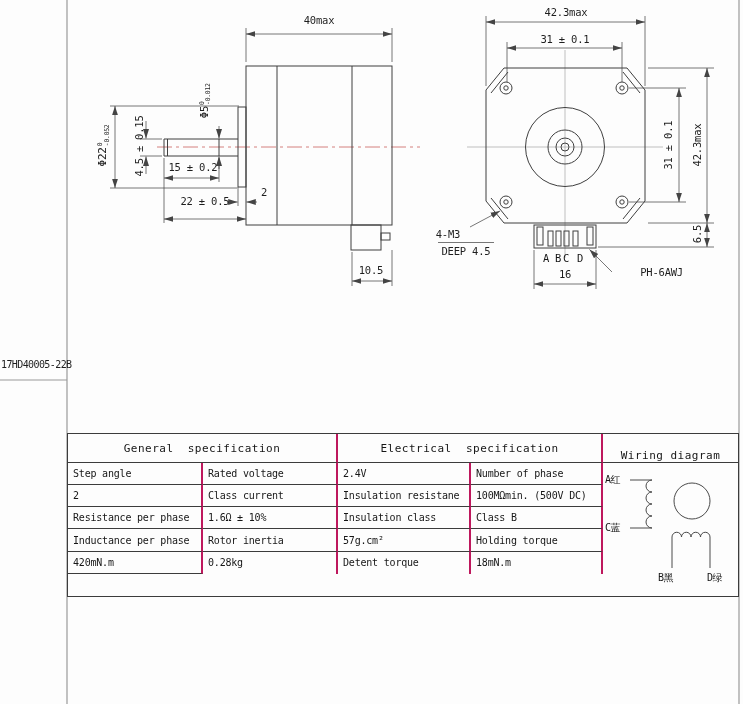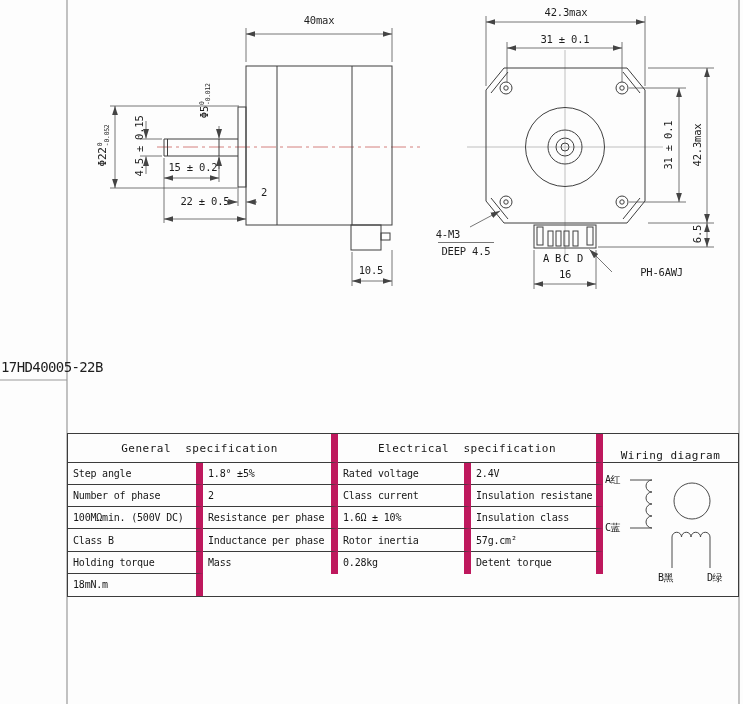--- a/index.html
+++ b/index.html
@@ -15,32 +15,32 @@
     white-space:nowrap;text-align:center;letter-spacing:-0.2px;
   }
   .dim.left{text-align:right;}
   .rot{transform:rotate(-90deg);transform-origin:center;}
   .tolstack{
     display:inline-flex;flex-direction:column;vertical-align:middle;
     font-size:6.5px;line-height:6.5px;letter-spacing:-0.3px;margin-left:1px;
     text-align:left;
   }
   .pn{
-    position:absolute;left:1px;top:359px;width:54px;font-size:14px;
+    position:absolute;left:1px;top:359px;width:54px;font-size:10px;
     letter-spacing:-0.6px;white-space:nowrap;color:#1e1e1e;text-align:right;
   }
   
   .spec-table{
     position:absolute;left:67px;top:433px;width:672px;height:164px;
     display:grid;grid-template-columns:135px 135px 133px 132px 135px;
     grid-template-rows:29px repeat(6,1fr);
     border:1px solid #3c3c3c;box-sizing:border-box;background:transparent;
   }
   .cell{
-    border-right:7px solid #be185d;border-bottom:1px solid #3c3c3c;
+    border-right:2px solid #be185d;border-bottom:1px solid #3c3c3c;
     box-sizing:border-box;display:flex;align-items:center;
     padding:0 5px;font-size:10px;white-space:nowrap;overflow:hidden;
     letter-spacing:-0.2px;color:#161616;
   }
   .cell.hdr{
     justify-content:center;font-size:11px;white-space:pre;letter-spacing:0.5px;
   }
   .span2{grid-column:span 2;}
   .wiring-hdr{grid-column:5;margin-top:15px;}
   .wiring-body{grid-column:5;grid-row:2/8;border-right:none;padding:0;}
@@ -242,43 +242,42 @@
 <span class="dim" style="left:545px;top:268px;width:40px">16</span>
 
 <span class="dim left" style="left:613px;top:266px;width:70px">PH-6AWJ</span>
 
 <div class="spec-table">
   <div class="cell hdr span2">General  specification</div>
   <div class="cell hdr span2">Electrical  specification</div>
   <div class="cell hdr wiring-hdr no-r">Wiring diagram</div>
 
   <div class="cell">Step angle</div>
-  <div class="cell">1.8° ±5%</div>
   <div class="cell">Rated voltage</div>
   <div class="cell">2.4V</div>
   <div class="cell wiring-body no-b"></div>
 
   <div class="cell">Number of phase</div>
   <div class="cell">2</div>
   <div class="cell">Class current</div>
 
   <div class="cell">Insulation resistane</div>
   <div class="cell">100MΩmin. (500V DC)</div>
   <div class="cell">Resistance per phase</div>
   <div class="cell">1.6Ω ± 10%</div>
 
   <div class="cell">Insulation class</div>
   <div class="cell">Class B</div>
   <div class="cell">Inductance per phase</div>
 
   <div class="cell">Rotor inertia</div>
   <div class="cell">57g.cm²</div>
   <div class="cell">Holding torque</div>
-
-  <div class="cell no-b">Mass</div>
+  <div class="cell">420mN.m</div>
+
   <div class="cell no-b">0.28kg</div>
   <div class="cell no-b">Detent torque</div>
   <div class="cell no-b">18mN.m</div>
 </div>
 
 <span class="wire-label" style="left:605px;top:473px">A红</span>
 <span class="wire-label" style="left:605px;top:521px">C蓝</span>
 <span class="wire-label" style="left:658px;top:571px">B黑</span>
 <span class="wire-label" style="left:707px;top:571px">D绿</span>
 

